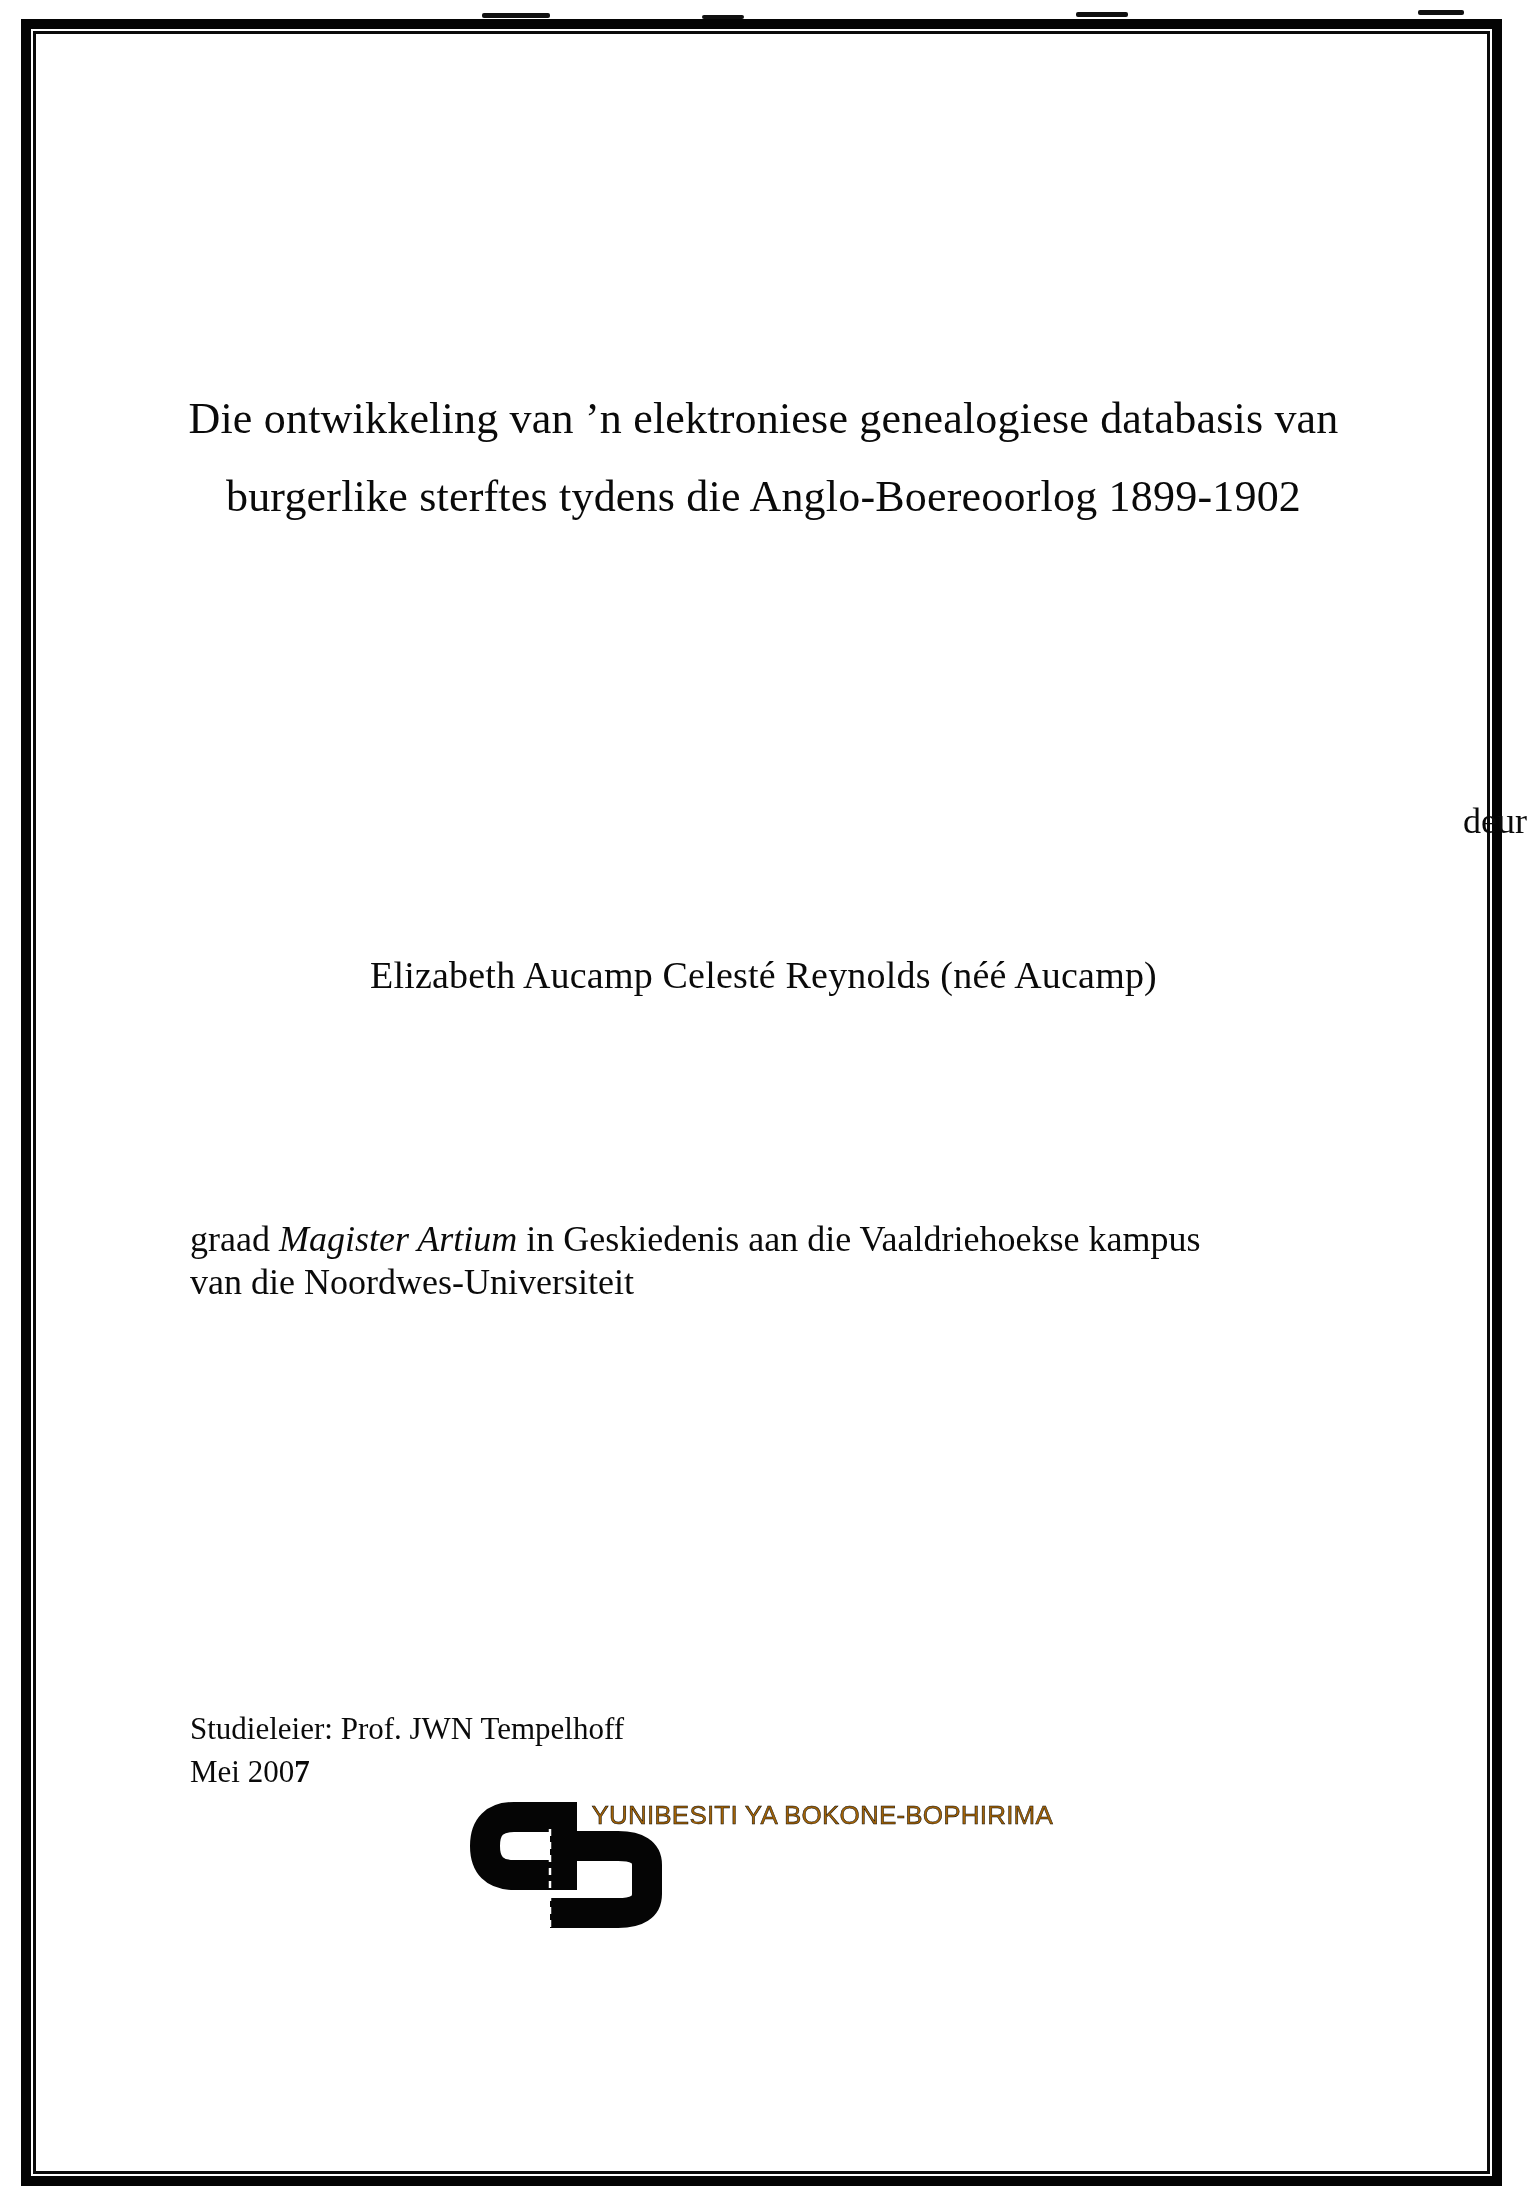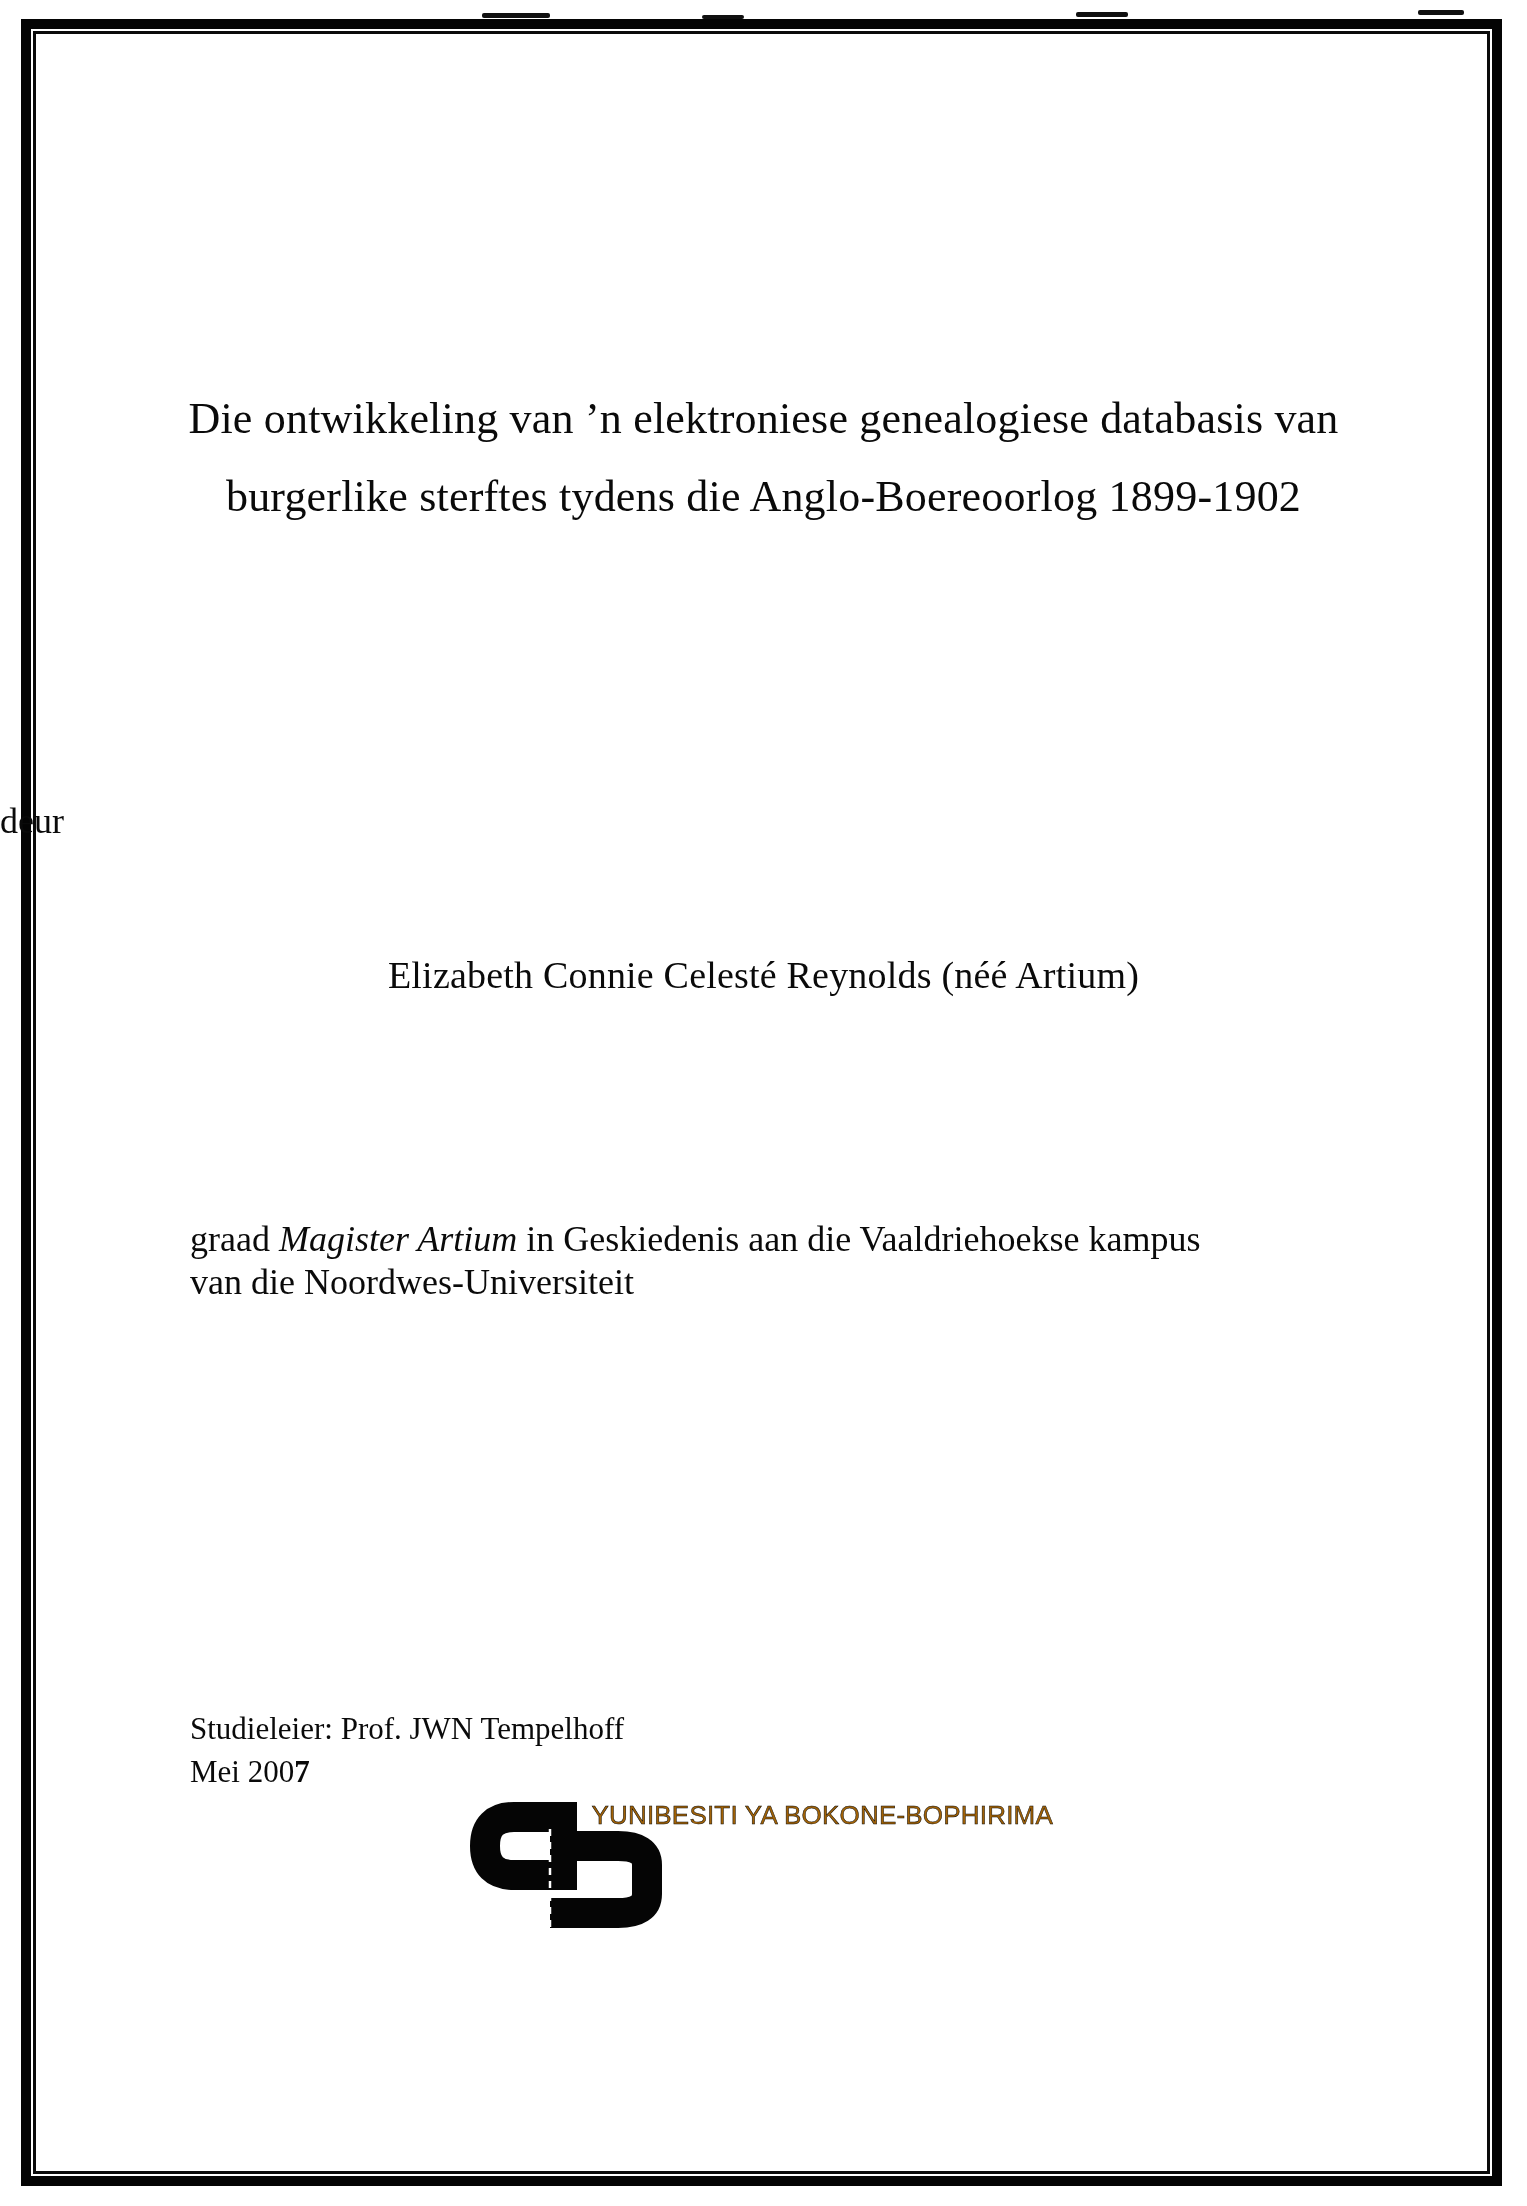--- a/index.html
+++ b/index.html
@@ -58,21 +58,21 @@
     line-height: 78px;
     letter-spacing: 0.2px;
     white-space: nowrap;
   }
 
   .byline {
     position: absolute;
     left: 0;
     right: 0;
     top: 803px;
-    text-align: left;
+    text-align: right;
     font-size: 36px;
     line-height: 1;
   }
 
   .author {
     position: absolute;
     left: 0;
     right: 0;
     top: 956px;
     text-align: center;
@@ -144,21 +144,21 @@
     <div class="frame-inner"></div>
   </div>
 
   <div class="title">
     <div>Die ontwikkeling van ’n elektroniese genealogiese databasis van</div>
     <div>burgerlike sterftes tydens die Anglo-Boereoorlog 1899-1902</div>
   </div>
 
   <div class="byline">deur</div>
 
-  <div class="author">Elizabeth Connie Celesté Reynolds (néé Artium)</div>
+  <div class="author">Elizabeth Aucamp Celesté Reynolds (néé Aucamp)</div>
 
   <div class="statement">
     <div class="st-line2"><span>graad </span><em>Magister Artium</em><span> in Geskiedenis aan die Vaaldriehoekse kampus</span></div>
     <div class="st-line3">van die Noordwes-Universiteit</div>
   </div>
 
   <div class="supervisor-block">
     <div>Studieleier: Prof. JWN Tempelhoff</div>
     <div><span>Mei 200</span><span class="seven">7</span></div>
   </div>

